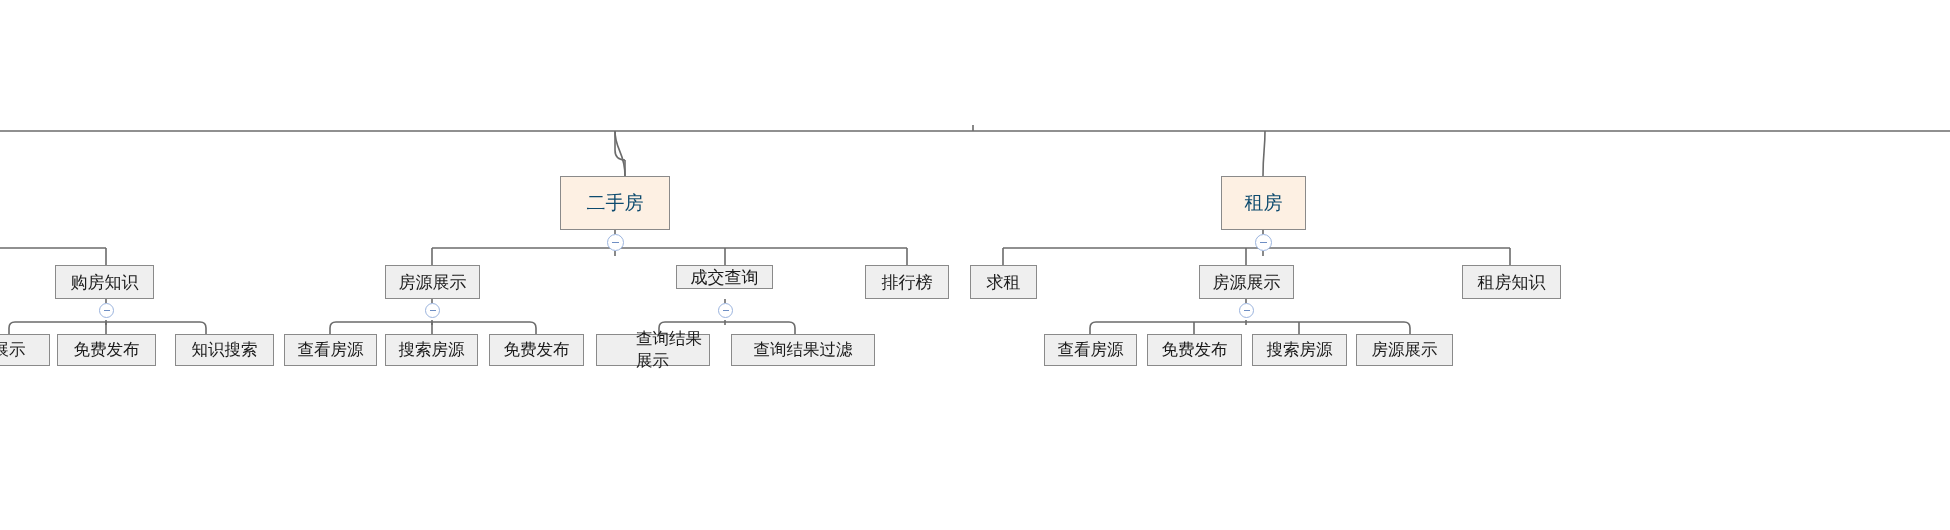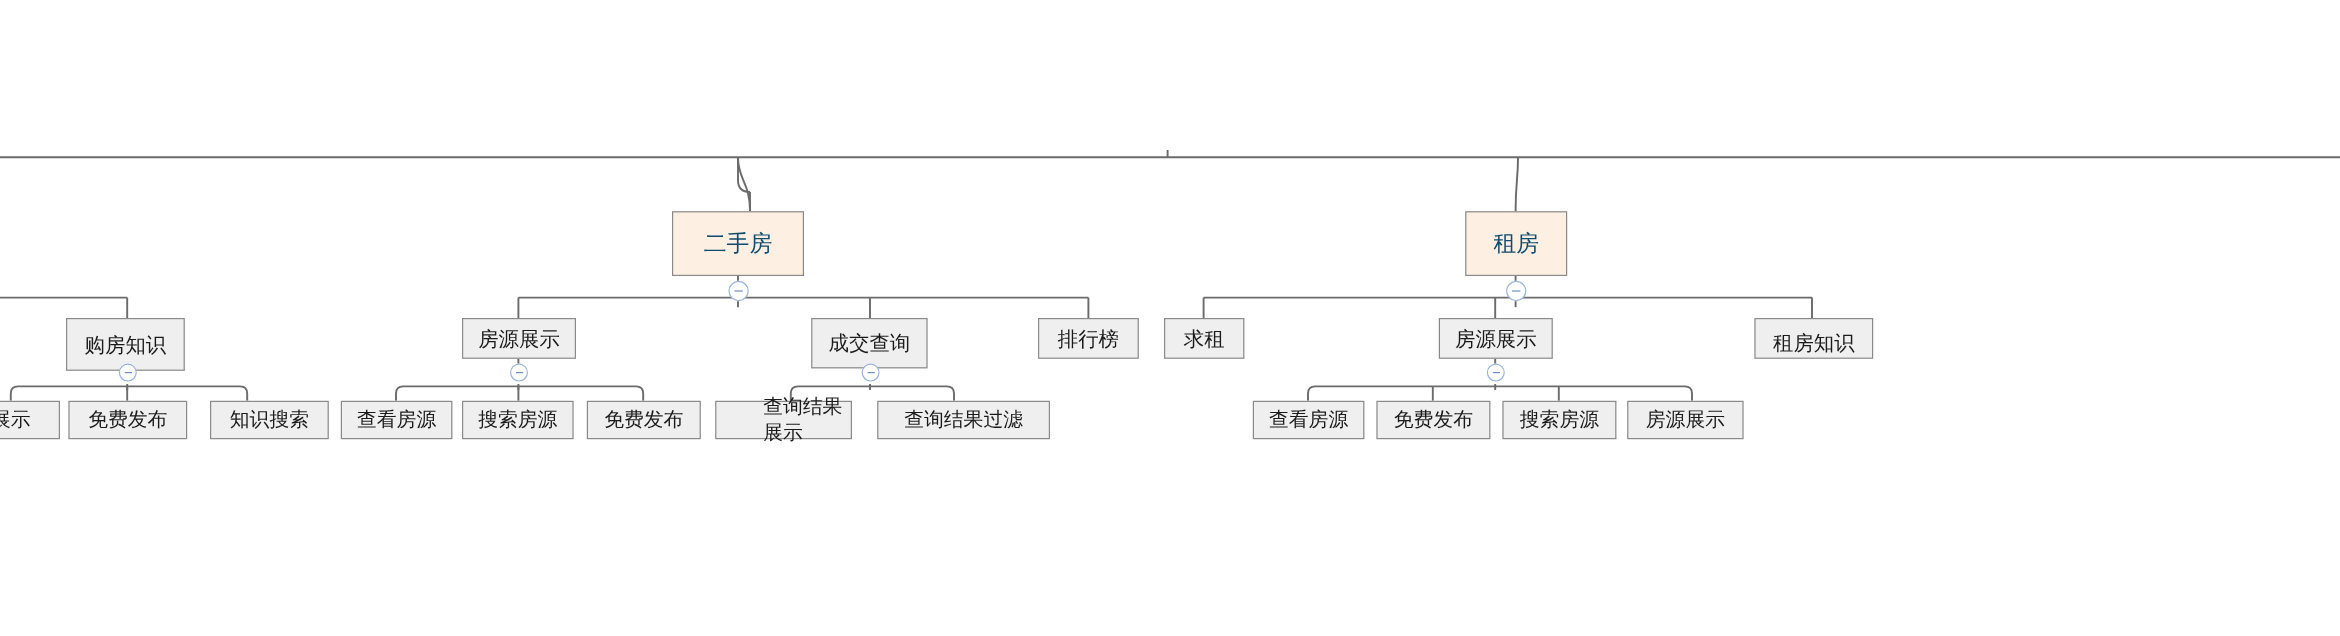--- a/index.html
+++ b/index.html
@@ -120,39 +120,39 @@
   </svg>
 
 
   <div class="node node-l2" style="left:560px;top:176px;width:110px;height:54px;">
     <span>二手房</span>
   </div>
   <div class="node node-l2" style="left:1221px;top:176px;width:85px;height:54px;">
     <span>租房</span>
   </div>
 
-  <div class="node node-l3" style="left:55px;top:265px;width:99px;height:44px;">
+  <div class="node node-l3" style="left:55px;top:265px;width:99px;height:34px;">
     <span>购房知识</span>
   </div>
   <div class="node node-l3" style="left:385px;top:265px;width:95px;height:34px;">
     <span>房源展示</span>
   </div>
-  <div class="node node-l3" style="left:676px;top:265px;width:97px;height:42px;">
+  <div class="node node-l3" style="left:676px;top:265px;width:97px;height:24px;">
     <span>成交查询</span>
   </div>
   <div class="node node-l3" style="left:865px;top:265px;width:84px;height:34px;">
     <span>排行榜</span>
   </div>
   <div class="node node-l3" style="left:970px;top:265px;width:67px;height:34px;">
     <span>求租</span>
   </div>
   <div class="node node-l3" style="left:1199px;top:265px;width:95px;height:34px;">
     <span>房源展示</span>
   </div>
-  <div class="node node-l3" style="left:1462px;top:265px;width:99px;height:34px;align-items:flex-end;">
+  <div class="node node-l3" style="left:1462px;top:265px;width:99px;height:34px;">
     <span>租房知识</span>
   </div>
 
   <div class="node node-l4" style="left:-32px;top:334px;width:82px;height:32px;">
     <span>展示</span>
   </div>
   <div class="node node-l4" style="left:57px;top:334px;width:99px;height:32px;">
     <span>免费发布</span>
   </div>
   <div class="node node-l4" style="left:162px;top:334px;width:99px;height:32px;margin-left:13px;">

